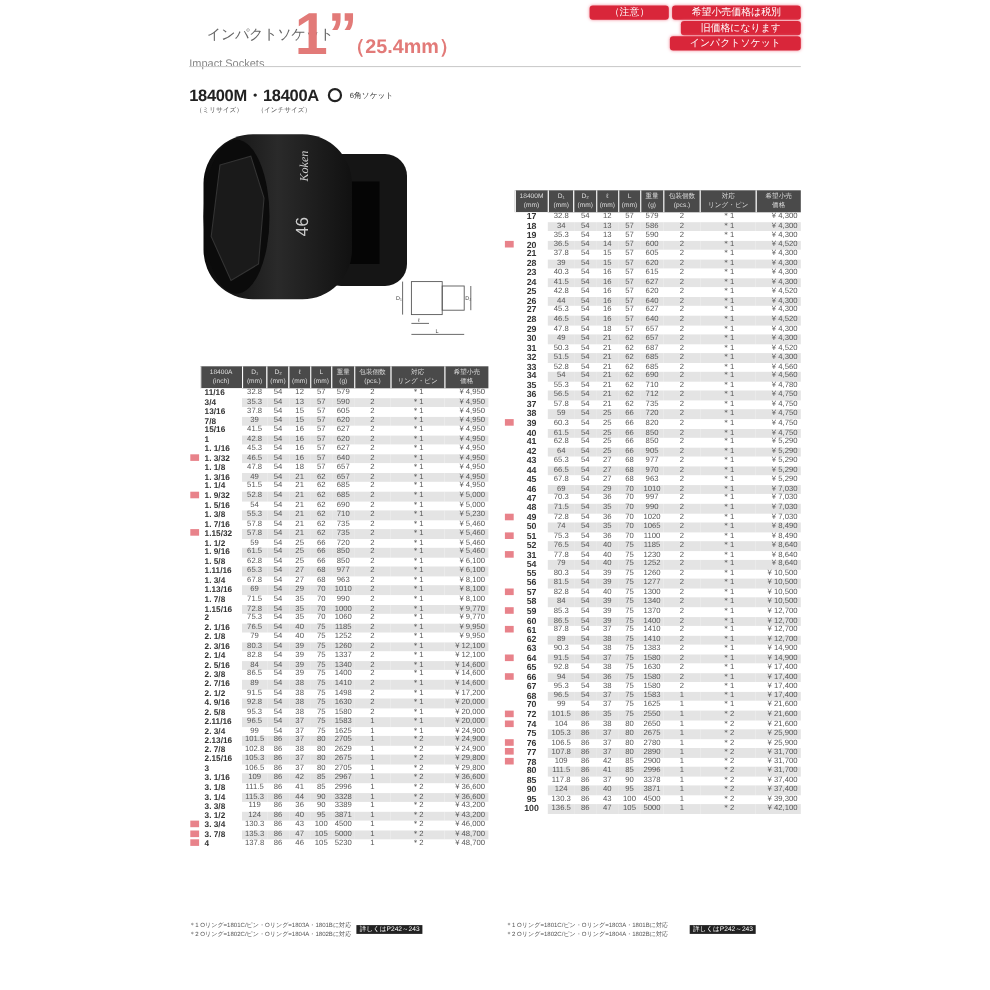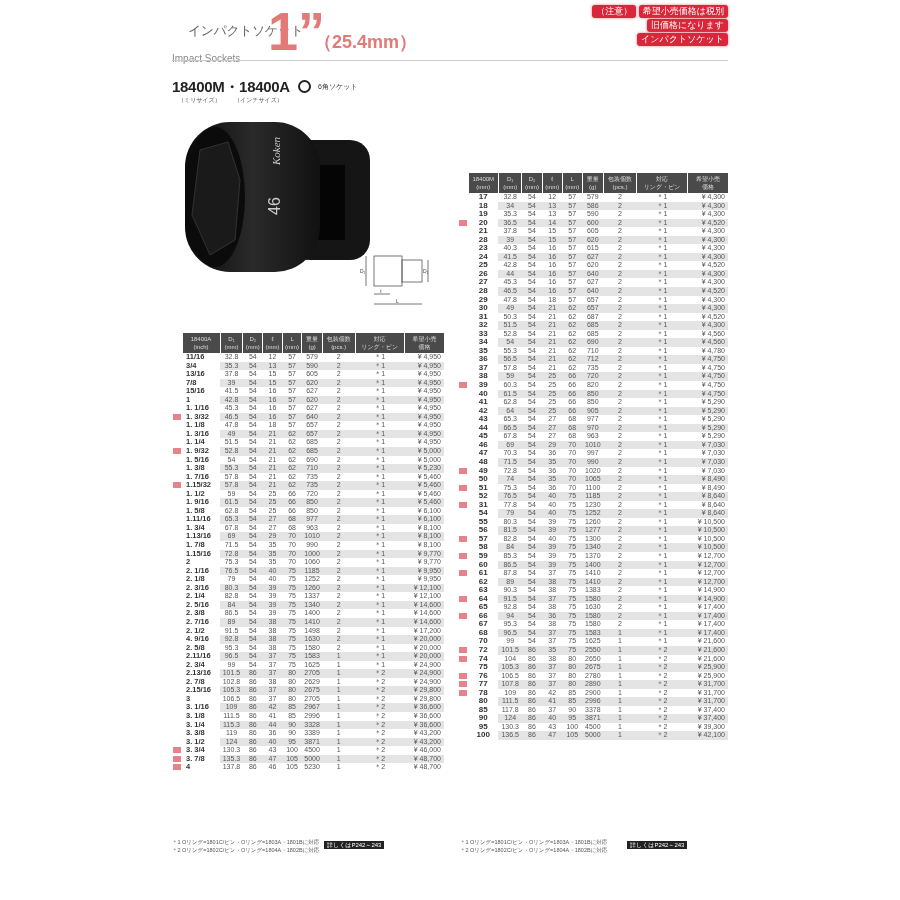--- a/index.html
+++ b/index.html
@@ -3,21 +3,21 @@
 <meta charset="utf-8">
 <style>
   * { box-sizing: border-box; margin: 0; padding: 0; }
   body { width: 900px; height: 900px; background: #ffffff; font-family: "Liberation Sans", sans-serif; color: #333; position: relative; overflow: hidden; }
   .page { position: absolute; left: 172px; top: 0; width: 556px; height: 900px; }
   .title-jp { position: absolute; left: 16px; top: 22px; font-size: 13px; color: #666; letter-spacing: -0.5px; font-family: Liberation Serif, serif; }
   .title-en { position: absolute; left: 0; top: 42px; font-size: 10px; color: #888; margin-top: 11px; }
   .title-size { position: absolute; left: 96px; top: 6px; font-size: 54px; font-weight: bold; color: #e27a78; line-height: 50px; font-family: "Liberation Sans", sans-serif; }
   .title-mm { position: absolute; left: 142px; top: 30px; font-size: 18px; font-weight: bold; color: #e27a78; }
   .notice { position: absolute; right: 0; top: 5px; text-align: right; font-size: 9px; line-height: 13px; }
-  .notice span { background: #d9263a; color: #fff; padding: 0 4px; border-radius: 3px; box-shadow: 0 0 3px #e78; display: inline-block; margin-bottom: 1px; }
+  .notice span { background: #d9263a; color: #fff; padding: 0 18px; border-radius: 3px; box-shadow: 0 0 3px #e78; display: inline-block; margin-bottom: 1px; }
   .rule { position: absolute; left: 0; top: 60px; width: 556px; height: 1px; background: #ccc; }
   .model { position: absolute; left: 0; top: 78px; font-size: 15px; font-weight: bold; color: #222; letter-spacing: -0.3px; }
   .model-sub { position: absolute; top: 96px; font-size: 6px; color: #555; }
   .hex-mark { position: absolute; left: 126px; top: 80px; width: 13px; height: 13px; border: 2px solid #222; border-radius: 50%; }
   .hex-label { position: absolute; left: 146px; top: 82px; font-size: 7px; color: #333; }
   .photo { position: absolute; left: 8px; top: 120px; width: 200px; height: 155px; }
   .diagram { position: absolute; left: 180px; top: 250px; width: 80px; height: 62px; }
   table.spec { position: absolute; border-collapse: collapse; font-size: 7px; color: #555; }
   table.spec th { background: #4a4a4a; color: #ddd; font-weight: normal; font-size: 6px; line-height: 8px; padding: 2px 0; border-left: 1px solid #fff; text-align: center; }
   table.spec td { height: 8.55px; line-height: 8.55px; text-align: center; padding: 0; white-space: nowrap; }

